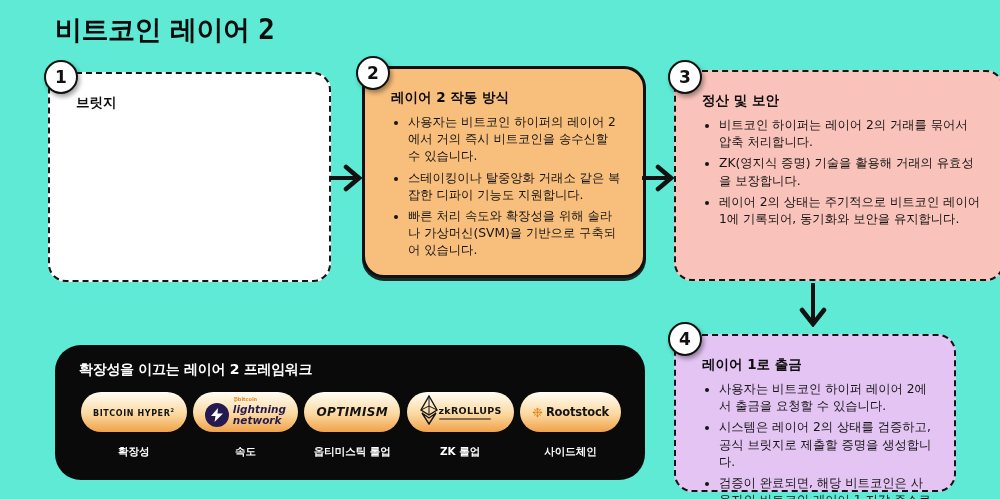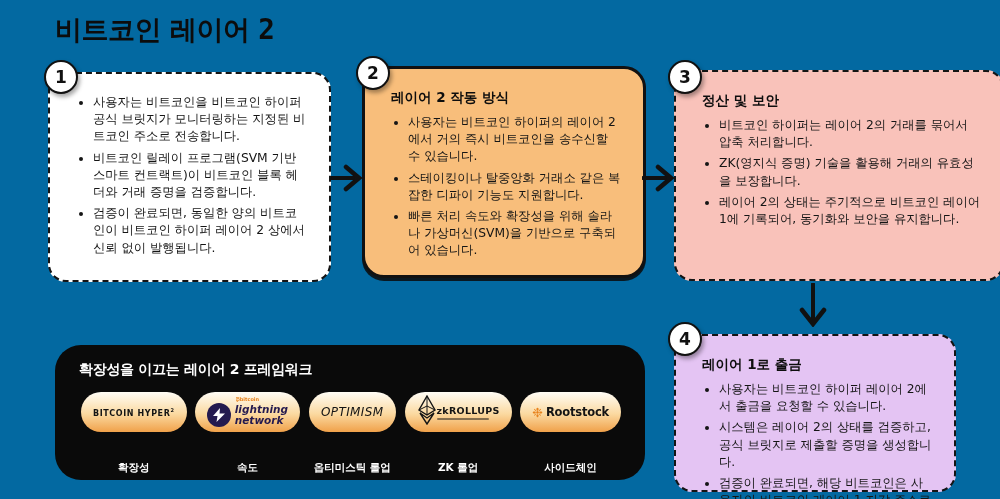--- a/index.html
+++ b/index.html
@@ -1,18 +1,18 @@
 <!DOCTYPE html>
 <html><head>
 <meta charset="utf-8">
 <style>
   * { box-sizing: border-box; margin: 0; padding: 0; }
   html,body { background:#ffffff; }
   body { font-family: "DejaVu Sans", "Liberation Sans", sans-serif; color:#111; }
-  .canvas { position:relative; width:1000px; height:499px; background:#0369a1; overflow:hidden; }
+  .canvas { position:relative; width:1000px; height:499px; background:#5eead4; overflow:hidden; }
 
   .page-title { position:absolute; left:55px; top:12px; font-size:27px; font-weight:800; letter-spacing:-0.5px; color:#0c0c0c; }
   .page-title .styled-num { font-family:"DejaVu Sans Mono", monospace; font-weight:800; font-size:1.02em; }
 
   .flow-box { position:absolute; border-radius:18px; padding:20px 20px 0 26px; }
   .flow-box h3 { font-size:13.5px; font-weight:700; margin-bottom:7px; color:#0d0d0d; }
   .flow-box ul { list-style:disc outside; padding-left:17px; }
   .flow-box li { font-size:12.3px; line-height:1.4; margin-bottom:4px; color:#151515; }
 
   .box-1 { left:48px;  top:72px;  width:283px; height:210px; background:#ffffff; border:2px dashed #141414; }
@@ -32,32 +32,32 @@
   .arrow-1 { left:330px; top:163px; }
   .arrow-2 { left:642px; top:163px; }
   .arrow-3 { left:798px; top:283px; }
 
   .framework-bar { position:absolute; left:55px; top:345px; width:590px; height:135px; background:#0a0a0a; border-radius:26px; padding:16px 22px 0 24px; }
   .framework-bar h2 { color:#fff; font-size:14px; font-weight:800; letter-spacing:-0.3px; }
   .logo-row { display:flex; justify-content:space-between; align-items:flex-start; margin-top:13px; padding:0 2px; }
   .logo-cell { display:flex; flex-direction:column; align-items:center; min-width:88px; }
   .pill { height:40px; border-radius:20px; background:linear-gradient(180deg,#fffdf6 0%,#fbd9a0 55%,#f0a14a 100%);
           display:flex; align-items:center; justify-content:center; padding:0 12px; }
-  .logo-label { color:#fff; font-size:10.5px; font-weight:700; margin-top:29px; }
+  .logo-label { color:#fff; font-size:10.5px; font-weight:700; margin-top:13px; }
 
   .bh-wordmark { font-size:8px; font-weight:800; letter-spacing:.6px; color:#141414; white-space:nowrap; }
   .bh-wordmark sup { font-size:5px; }
 
   .ln-stack { display:flex; flex-direction:column; align-items:center; }
   .ln-top { font-size:5px; font-weight:700; color:#e8821c; line-height:1; margin-bottom:1px; }
   .ln-row { display:flex; align-items:center; gap:4px; }
   .ln-circle { width:24px; height:24px; border-radius:50%; background:#241a4f; display:flex; align-items:center; justify-content:center; flex:0 0 auto; }
   .ln-text { font-style:italic; font-weight:800; font-size:10.5px; color:#241a4f; line-height:1.05; text-align:left; }
 
-  .op-wordmark { font-size:12px; font-weight:400; font-style:italic; letter-spacing:.4px; color:#141414; }
+  .op-wordmark { font-size:12px; font-weight:700; font-style:italic; letter-spacing:.4px; color:#141414; }
 
   .zk-row { display:flex; align-items:center; }
   .zk-text-col { display:flex; flex-direction:column; align-items:flex-start; }
   .zk-wordmark { font-size:9.5px; font-weight:800; color:#141414; letter-spacing:.3px; }
   .zk-subline { width:52px; height:2px; background:rgba(20,20,20,.5); margin-top:2px; border-radius:1px; }
 
   .rs-row { display:flex; align-items:center; gap:3px; }
   .rs-icon { color:#e8821c; font-size:13px; line-height:1; }
   .rs-wordmark { font-size:11.5px; font-weight:800; color:#141414; letter-spacing:-0.2px; }
 </style>
@@ -78,25 +78,21 @@
       <span>2</span>
     </div>
   <div class="badge badge-3">
       <span>3</span>
     </div>
   <div class="badge badge-4">
       <span>4</span>
     </div>
 
   <div class="flow-box box-1">
-    <ul>
-      <li>사용자는 비트코인을 비트코인 하이퍼 공식 브릿지가 모니터링하는 지정된 비트코인 주소로 전송합니다.</li>
-      <li>비트코인 릴레이 프로그램(SVM 기반 스마트 컨트랙트)이 비트코인 블록 헤더와 거래 증명을 검증합니다.</li>
-      <li>검증이 완료되면, 동일한 양의 비트코인이 비트코인 하이퍼 레이어 2 상에서 신뢰 없이 발행됩니다.</li>
-    </ul>
+    <h3>브릿지</h3>
   </div>
 
   <div class="flow-box box-2">
     <h3>레이어 2 작동 방식</h3>
     <ul>
       <li>사용자는 비트코인 하이퍼의 레이어 2에서 거의 즉시 비트코인을 송수신할 수 있습니다.</li>
       <li>스테이킹이나 탈중앙화 거래소 같은 복잡한 디파이 기능도 지원합니다.</li>
       <li>빠른 처리 속도와 확장성을 위해 솔라나 가상머신(SVM)을 기반으로 구축되어 있습니다.</li>
     </ul>
   </div>

